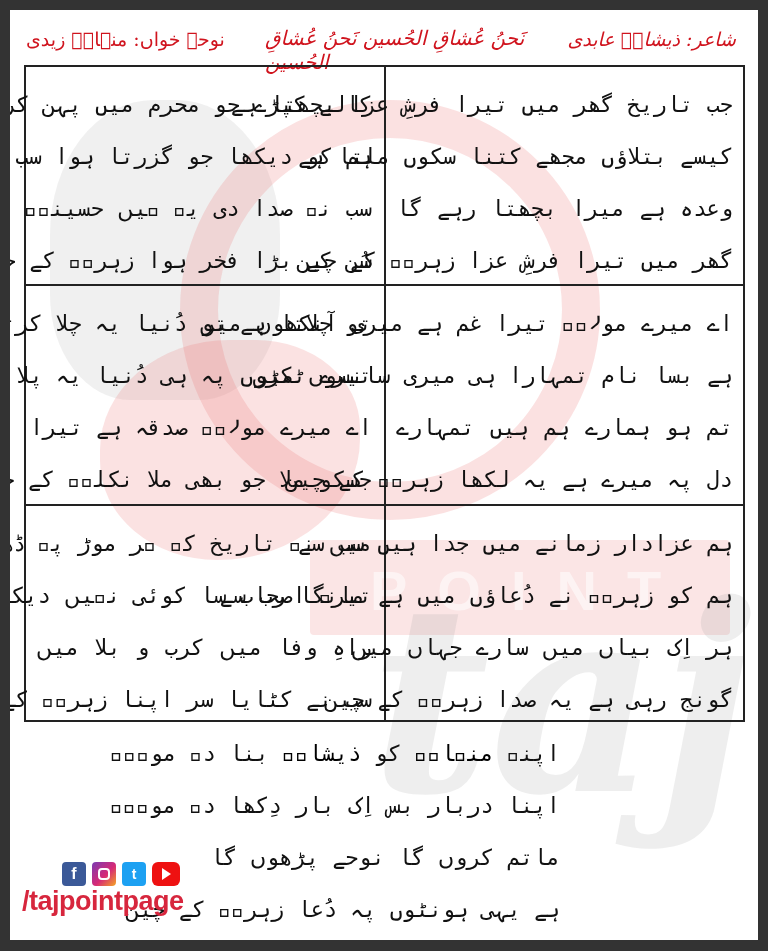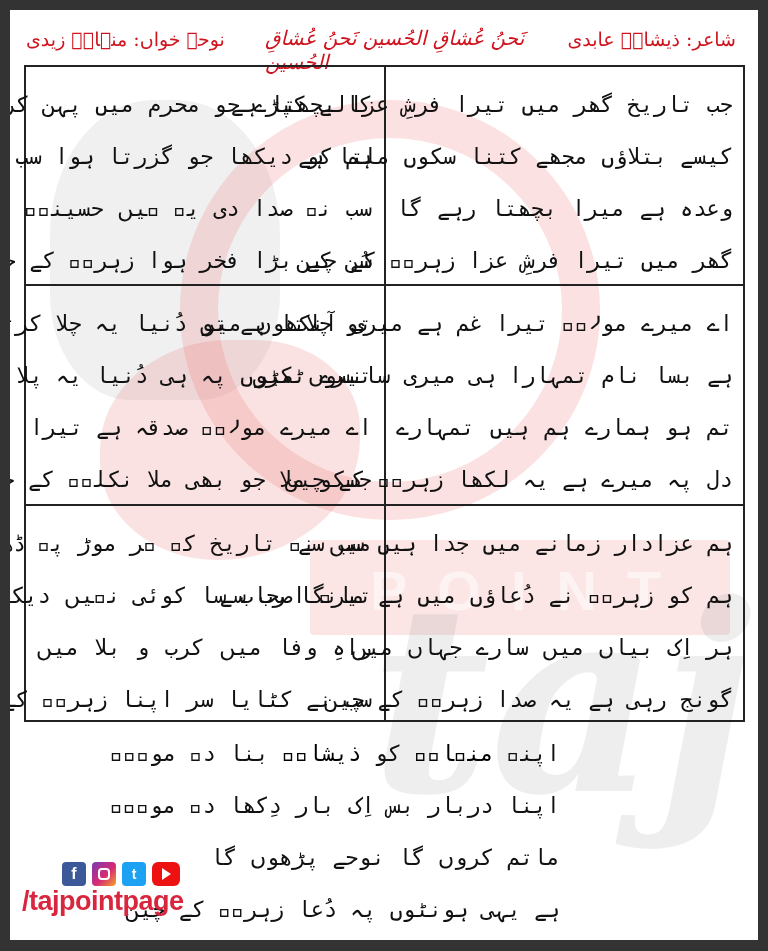--- a/index.html
+++ b/index.html
@@ -56,21 +56,21 @@
   }
 
   
   .header {
     position: absolute; left: 0; top: 12px; width: 748px; height: 40px;
     color: #d0141e;
     font-family: "DejaVu Serif", serif;
     font-size: 19px;
     direction: rtl;
   }
-  .header .poet { position: absolute; right: 22px; top: 6px; }
+  .header .poet { position: absolute; right: 22px; top: 6px; font-style: italic; }
   .header .slogan { position: absolute; left: 255px; width: 270px; text-align: left; top: 4px; font-size: 20px; font-style: italic; }
   .header .reciter { position: absolute; left: 16px; top: 6px; }
 
   
   .grid {
     position: absolute;
     left: 14px; top: 55px;
     width: 721px; height: 657px;
     border: 2px solid #222;
     box-sizing: border-box;

